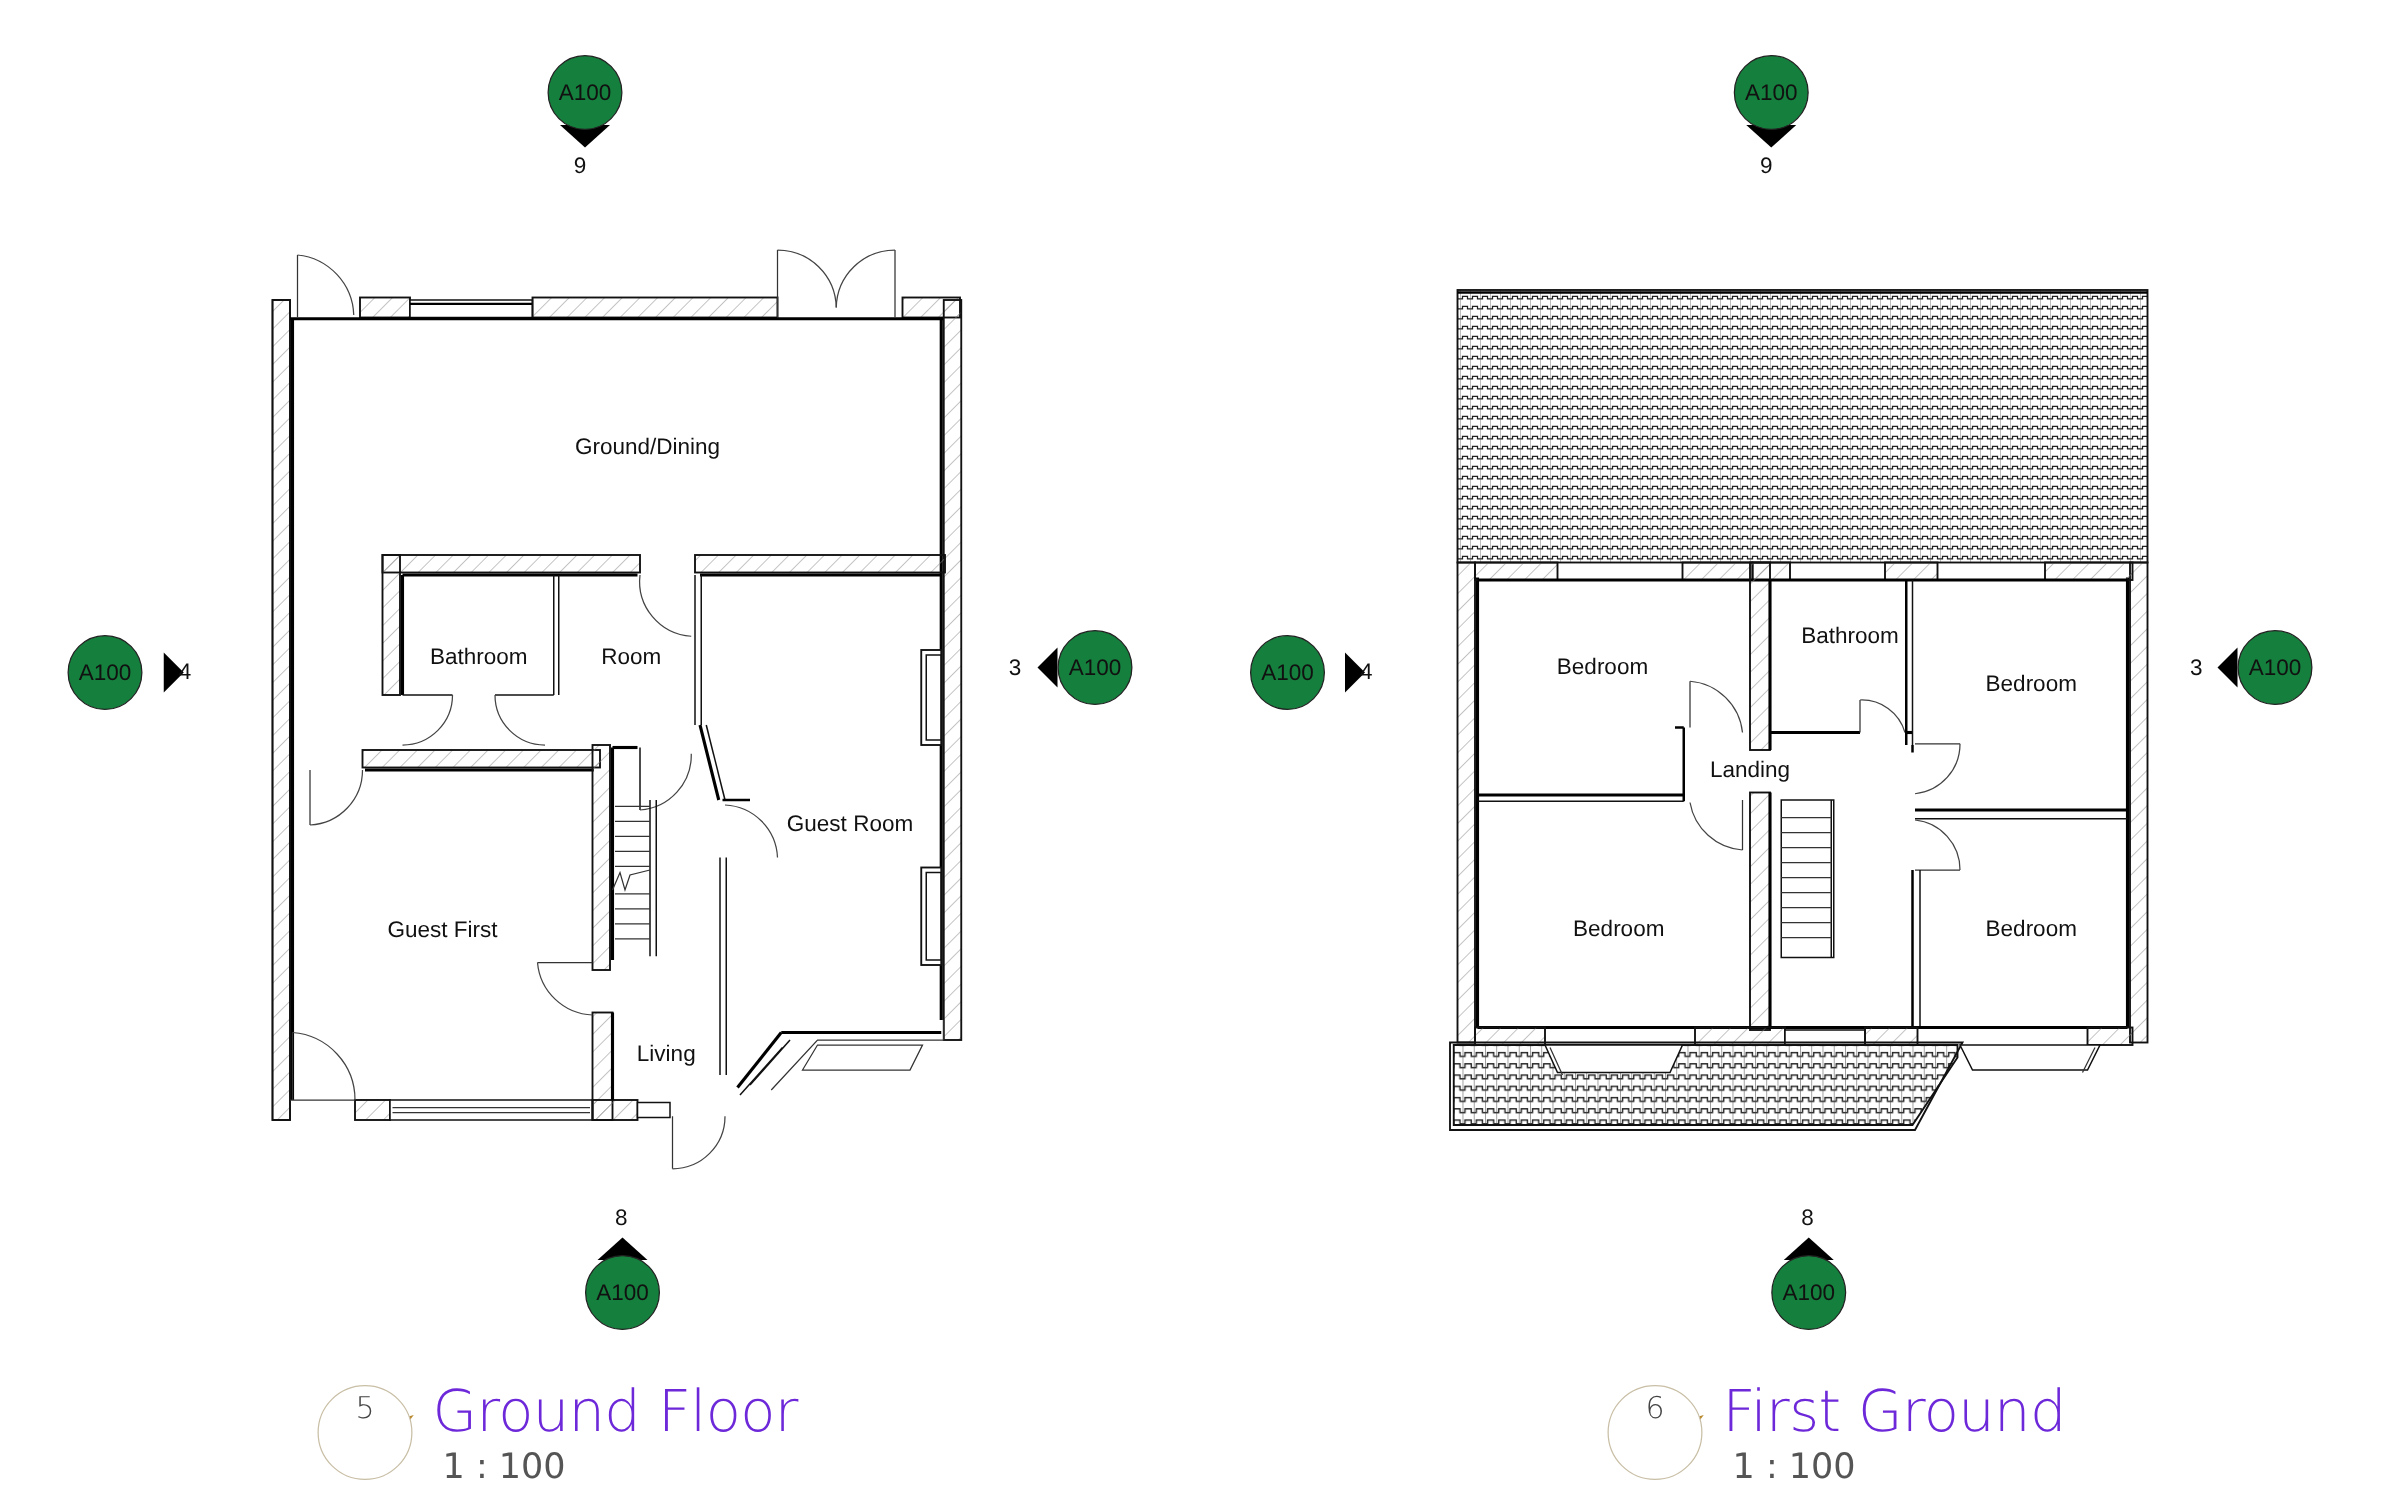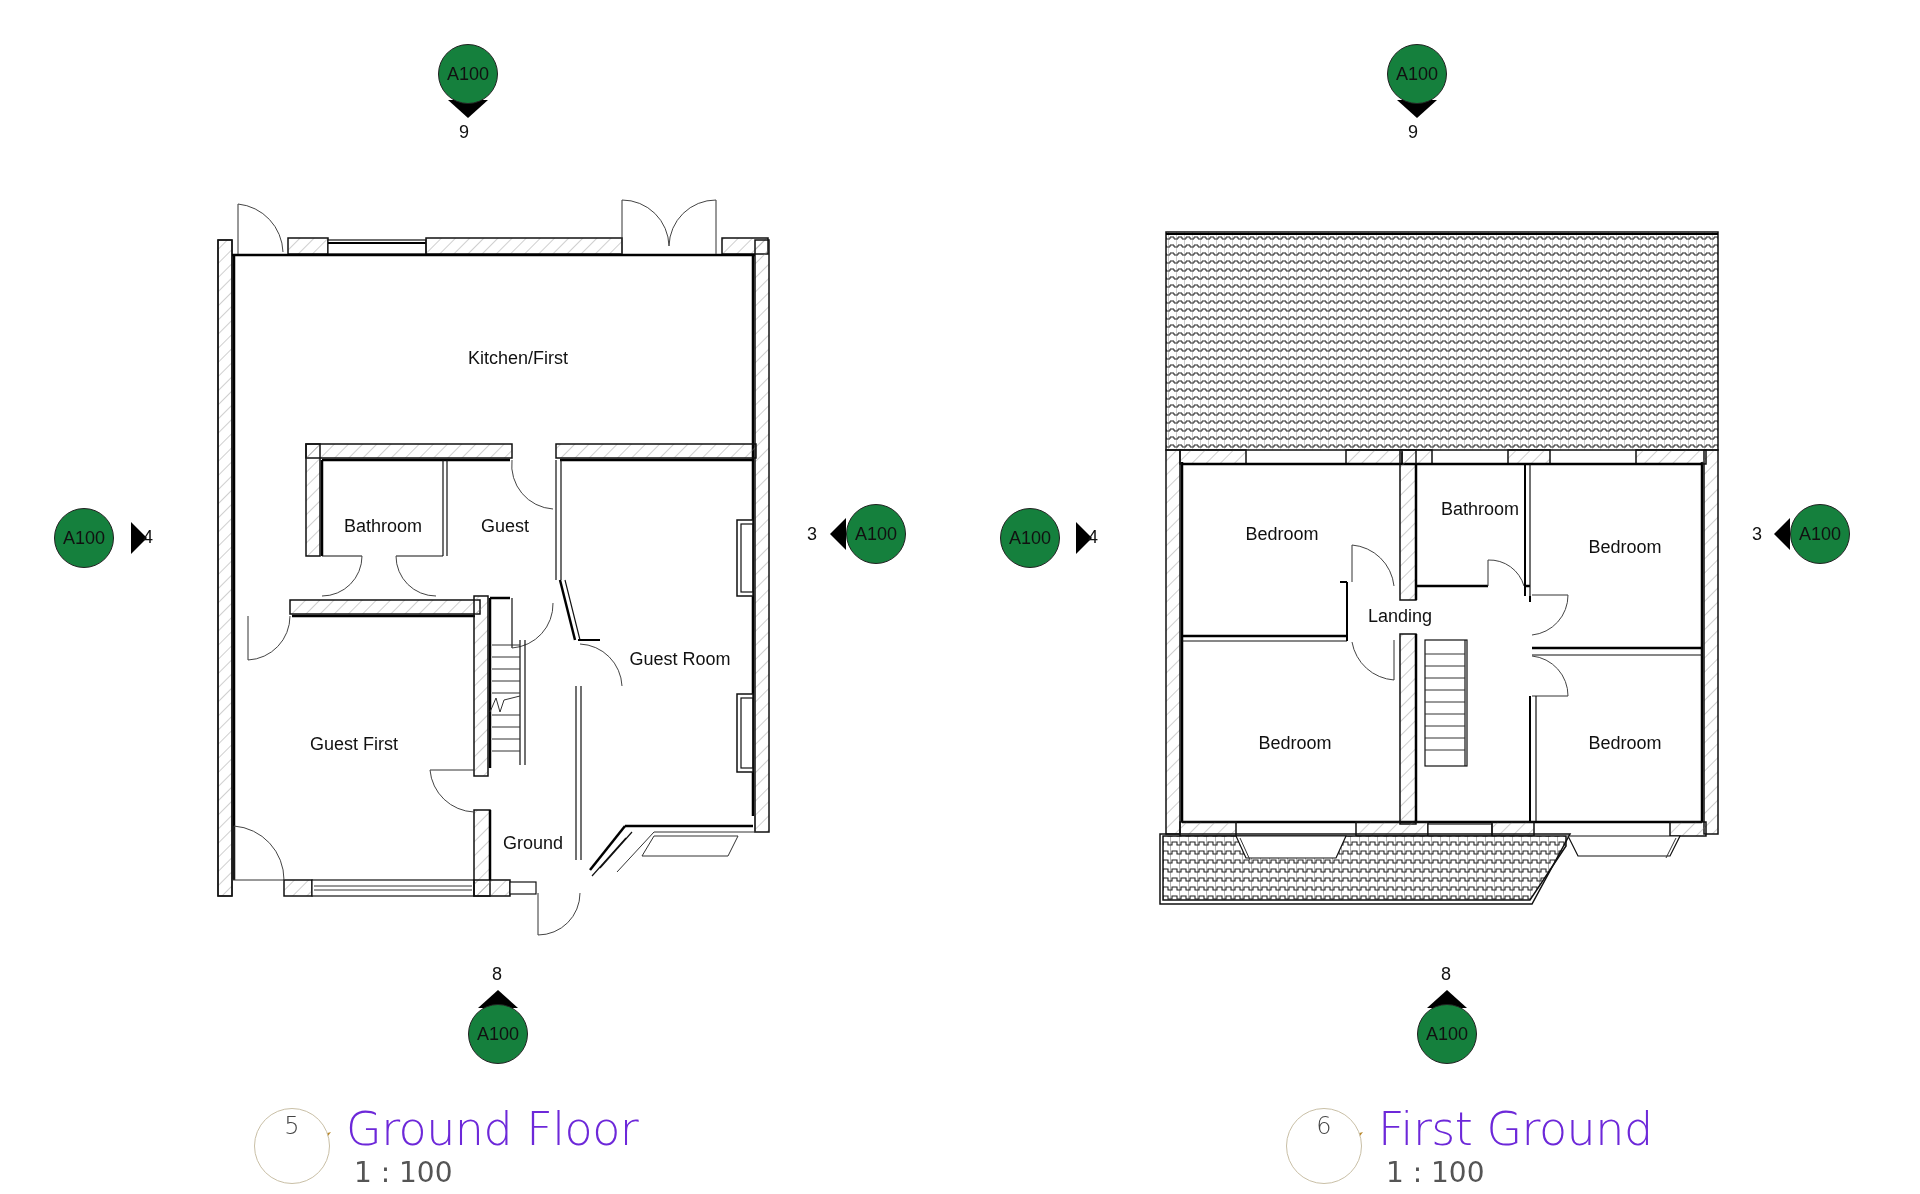--- a/index.html
+++ b/index.html
@@ -243,26 +243,26 @@
         <stop offset="0" stop-color="#e6c46a"></stop>
         <stop offset="0.5" stop-color="#b8872a"></stop>
         <stop offset="1" stop-color="#d9a945"></stop>
       </linearGradient>
     </defs>
     <path d="M259 1132 L280 1138 L295 1158 L310 1138 L331 1132 L304 1168 L295 1162 L286 1168 Z" fill="url(#gold)"></path>
     <path d="M1291 1132 L1312 1138 L1327 1158 L1342 1138 L1363 1132 L1336 1168 L1327 1162 L1318 1168 Z" fill="url(#gold)"></path>
   </g>
 </svg>
 
-<div class="room-label" style="left:518px;top:358px">Kitchen/First</div>
+<div class="room-label" style="left:518px;top:358px">Ground/Dining</div>
 <div class="room-label" style="left:383px;top:526px">Bathroom</div>
-<div class="room-label" style="left:505px;top:526px">Guest</div>
+<div class="room-label" style="left:505px;top:526px">Room</div>
 <div class="room-label" style="left:680px;top:659px">Guest Room</div>
 <div class="room-label" style="left:354px;top:744px">Guest First</div>
-<div class="room-label" style="left:533px;top:843px">Ground</div>
+<div class="room-label" style="left:533px;top:843px">Living</div>
 
 <div class="room-label" style="left:1282px;top:534px">Bedroom</div>
 <div class="room-label" style="left:1480px;top:509px">Bathroom</div>
 <div class="room-label" style="left:1625px;top:547px">Bedroom</div>
 <div class="room-label" style="left:1400px;top:616px">Landing</div>
 <div class="room-label" style="left:1295px;top:743px">Bedroom</div>
 <div class="room-label" style="left:1625px;top:743px">Bedroom</div>
 
 <div class="marker" style="left:0;top:0">
   <div class="circle" style="left:438px;top:44px;">A100</div>

